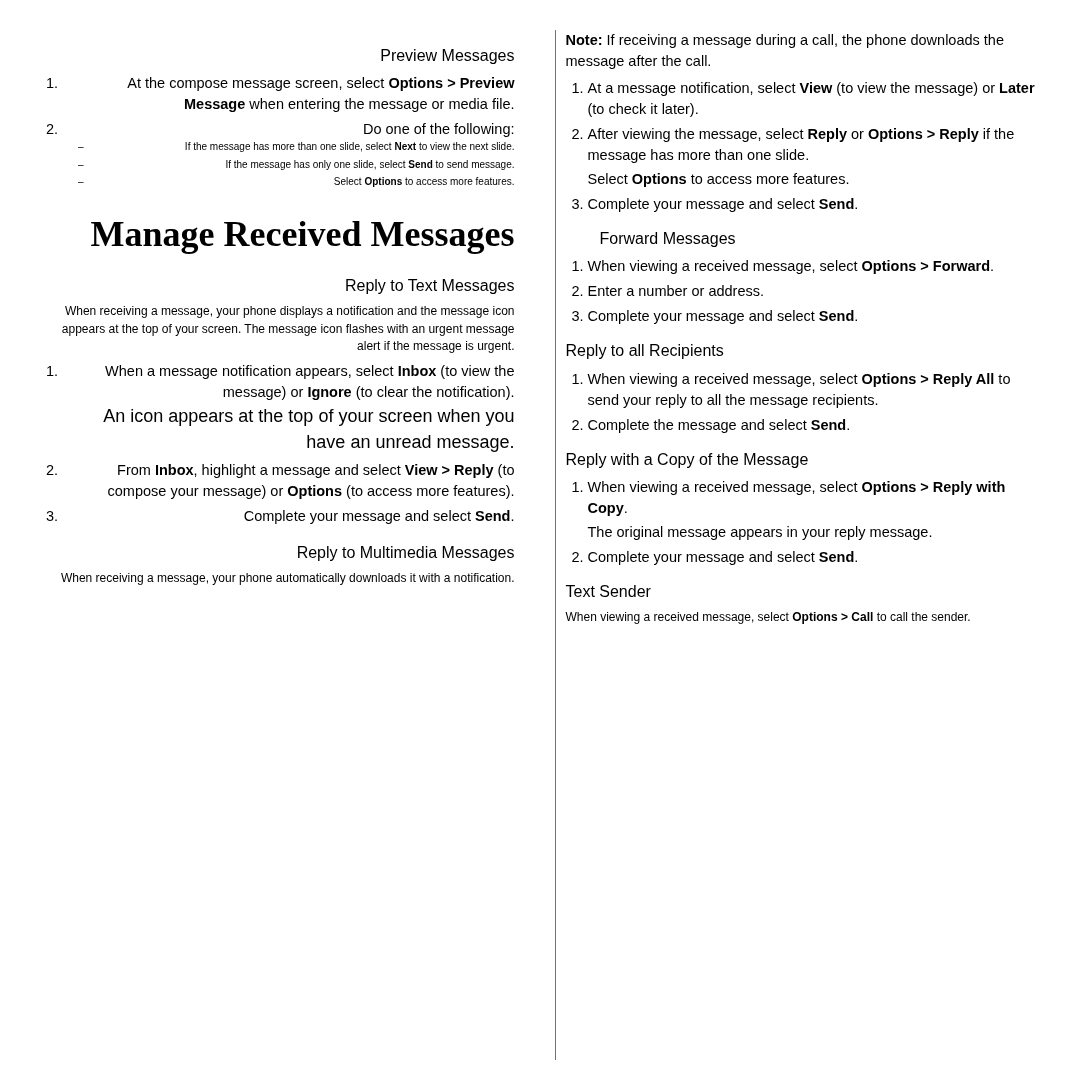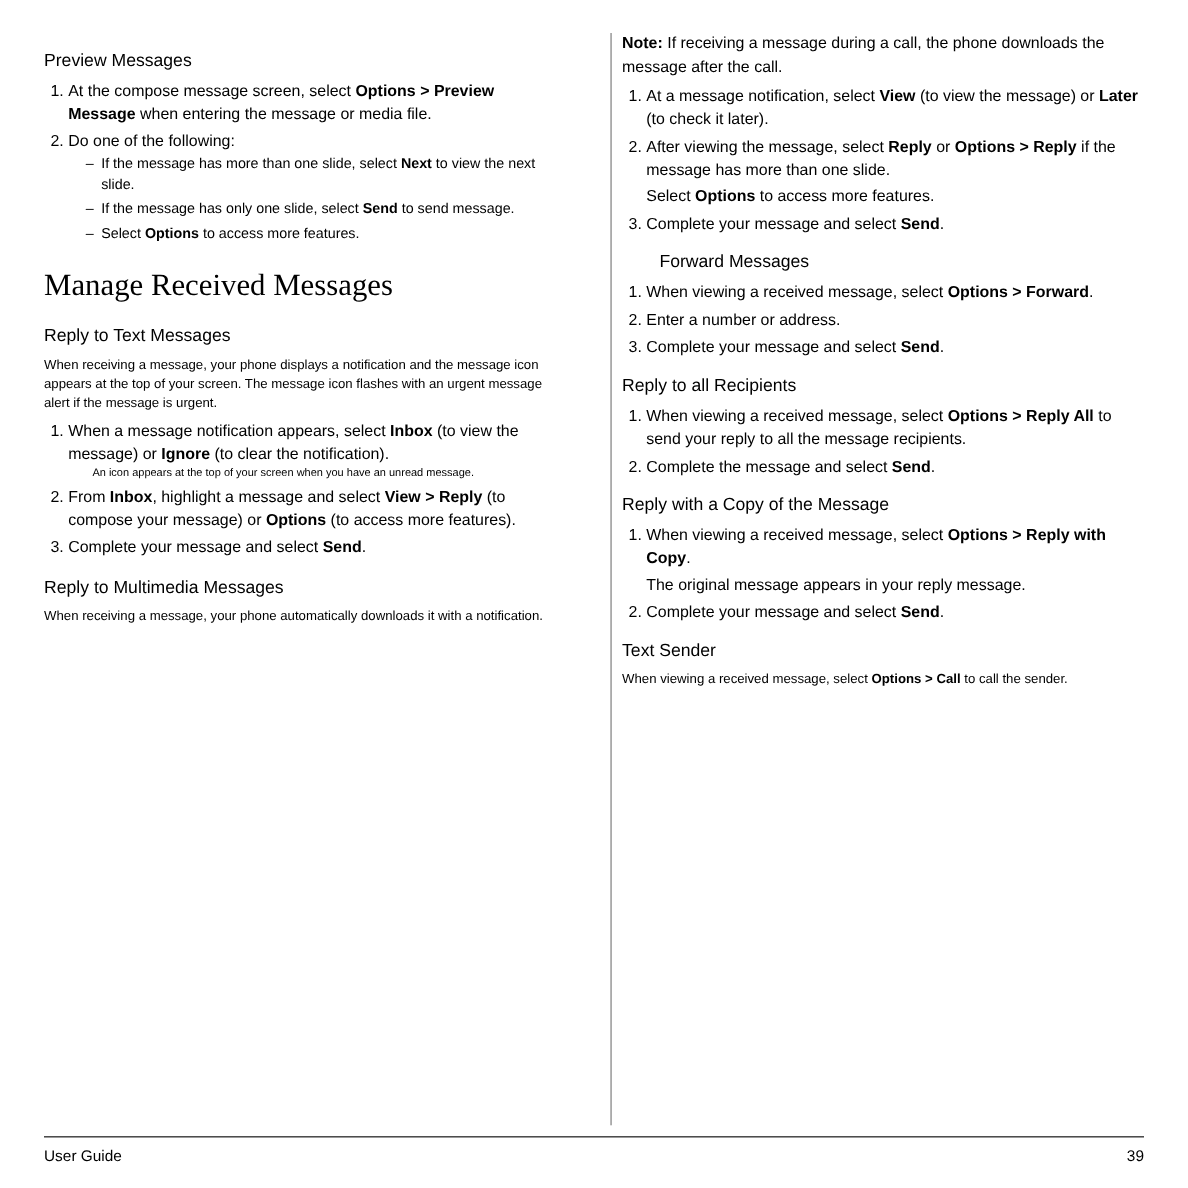--- a/index.html
+++ b/index.html
@@ -21,29 +21,30 @@
       flex-direction: column;
     }
     .content-area {
       display: flex;
       flex: 1;
       gap: 30px;
     }
     .left-col {
       flex: 1;
       padding-right: 10px;
+      text-align: right;
     }
     .right-col {
       flex: 1;
       padding-left: 10px;
       border-left: 1px solid #737373;
     }
     h1.section-title {
-      font-size: 28px;
-      font-weight: normal;
+      font-size: 36px;
+      font-weight: bold;
       margin-bottom: 14px;
       font-family: Georgia, serif;
       margin-top: 18px;
     }
     h2.subsection-title {
       font-size: 16px;
       font-weight: normal;
       margin-bottom: 6px;
       margin-top: 14px;
     }
@@ -58,21 +59,21 @@
     ol li {
       margin-bottom: 4px;
       font-size: 14.5px;
     }
     ul {
       list-style: none;
       margin-left: 16px;
       margin-bottom: 6px;
     }
     ul li {
-      font-size: 13px;
+      font-size: 10px;
       margin-bottom: 3px;
       padding-left: 14px;
       position: relative;
     }
     ul li::before {
       content: "–";
       position: absolute;
       left: 0;
     }
     b {
@@ -87,21 +88,21 @@
       margin-top: 10px;
       font-size: 14px;
     }
     .note-text {
       font-size: 14.5px;
       margin-bottom: 6px;
     }
     .indent-para {
       margin-left: 22px;
       margin-bottom: 4px;
-      font-size: 10px;
+      font-size: 18px;
     }
   </style>
 </head>
 <body>
 
 <div class="page">
   <div class="content-area">
 
     <div class="left-col">
 
@@ -192,17 +193,13 @@
           Complete your message and select <b>Send</b>.
         </li>
       </ol>
 
       <h2 class="subsection-title" style="margin-top:12px;">Text Sender</h2>
       <p>When viewing a received message, select <b>Options &gt; Call</b> to call the sender.</p>
 
     </div>
   </div>
 
-  <div class="footer">
-    <span>User Guide</span>
-    <span>39</span>
-  </div>
 </div>
 
 </body></html>

